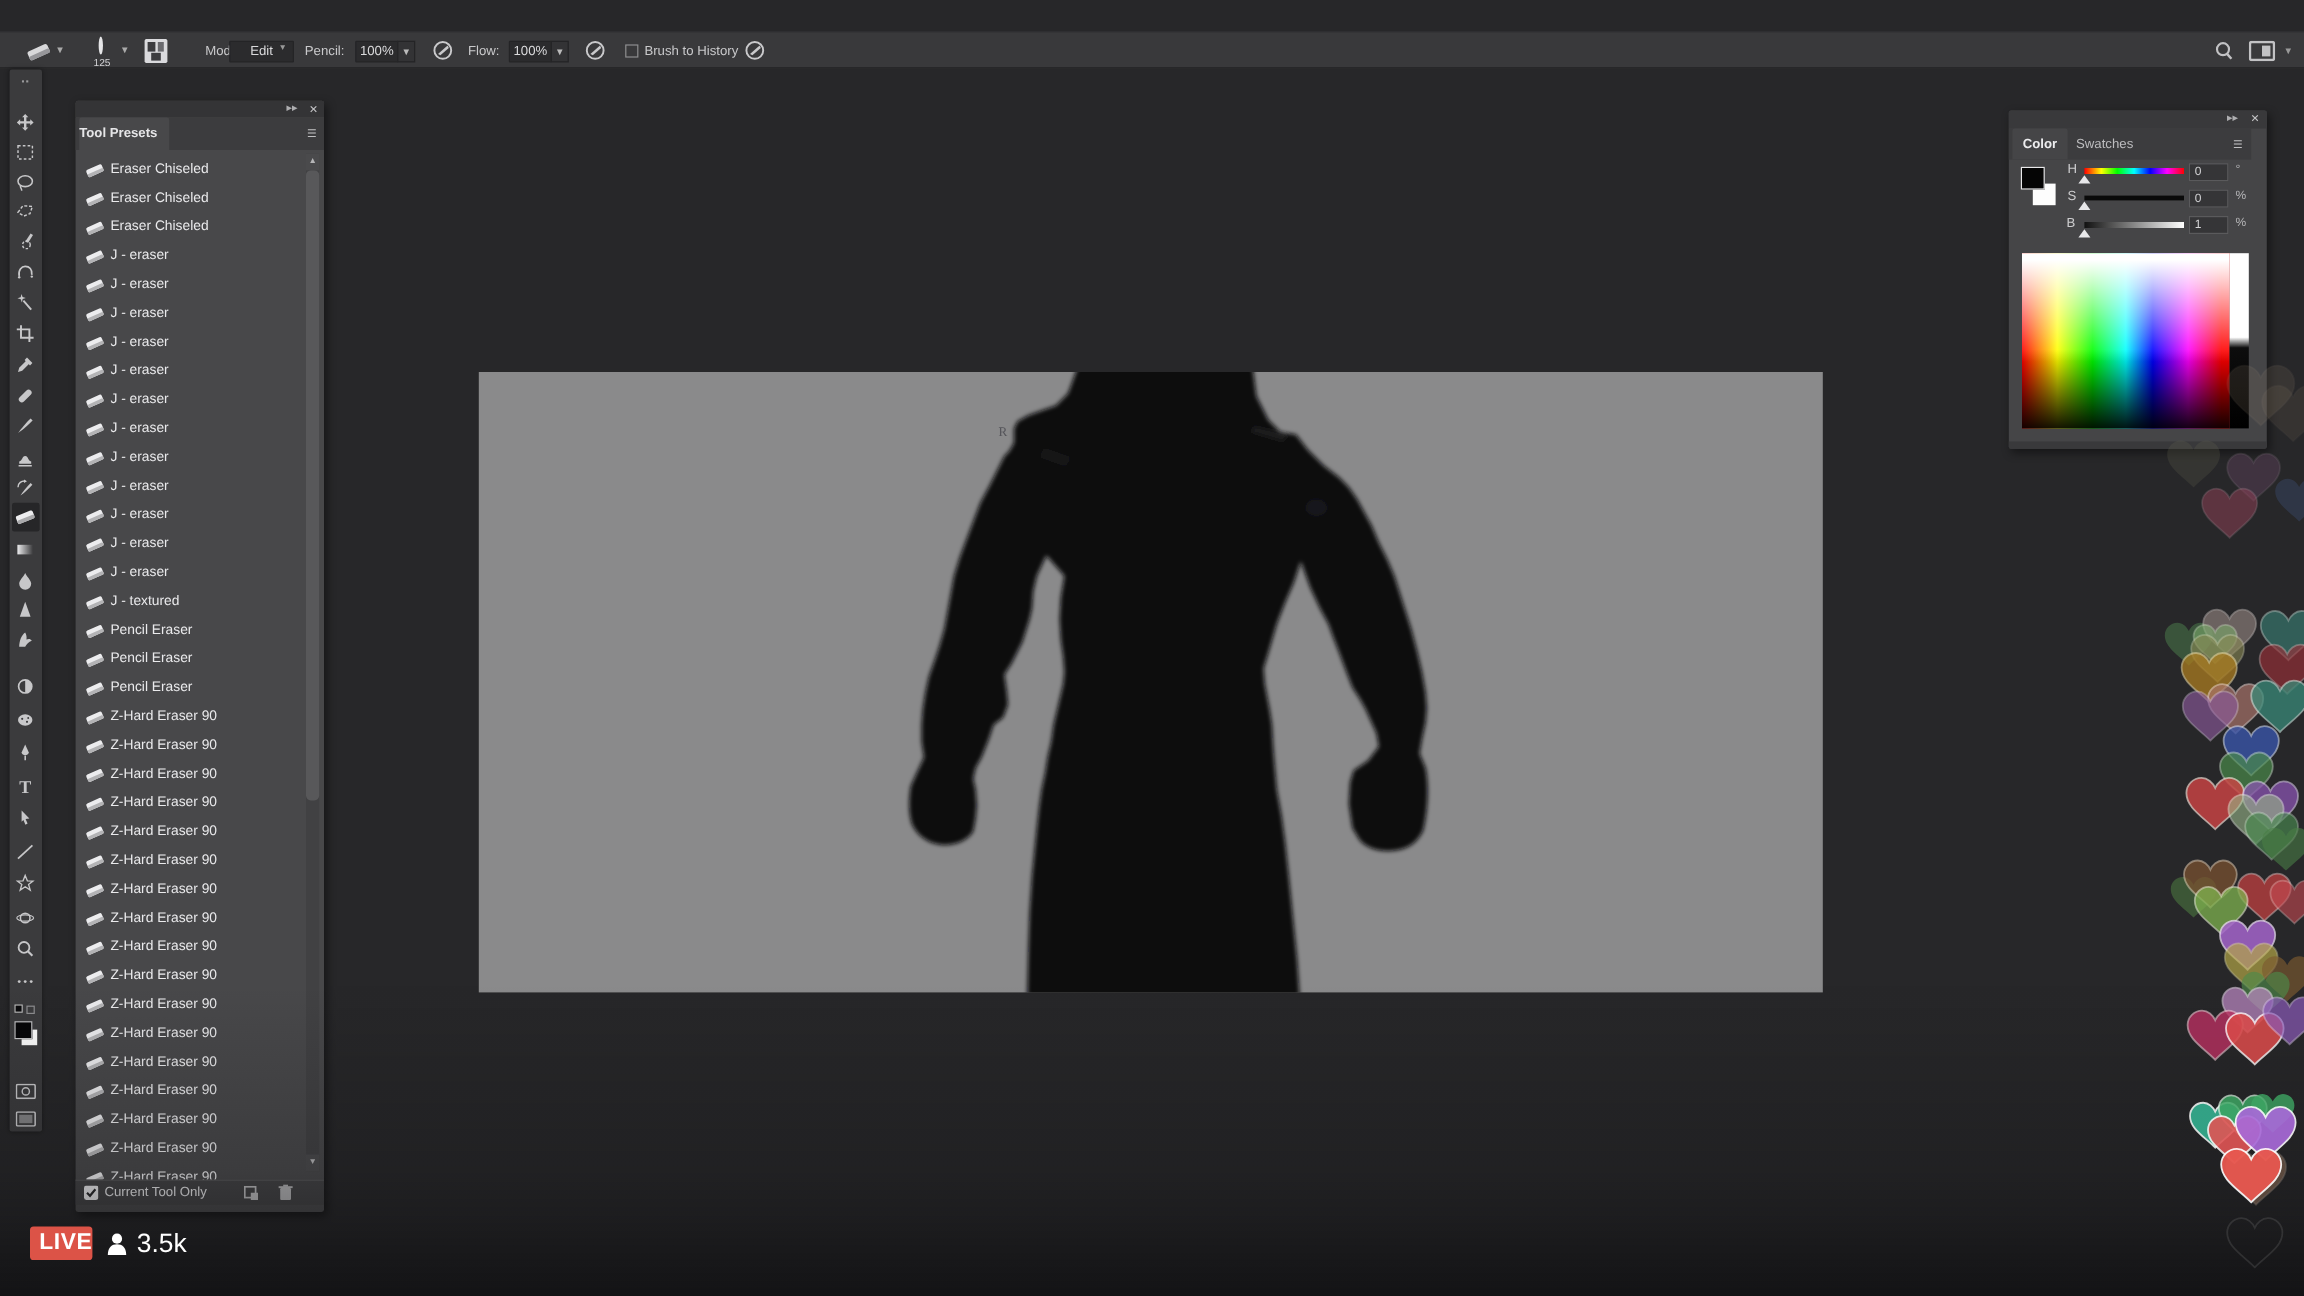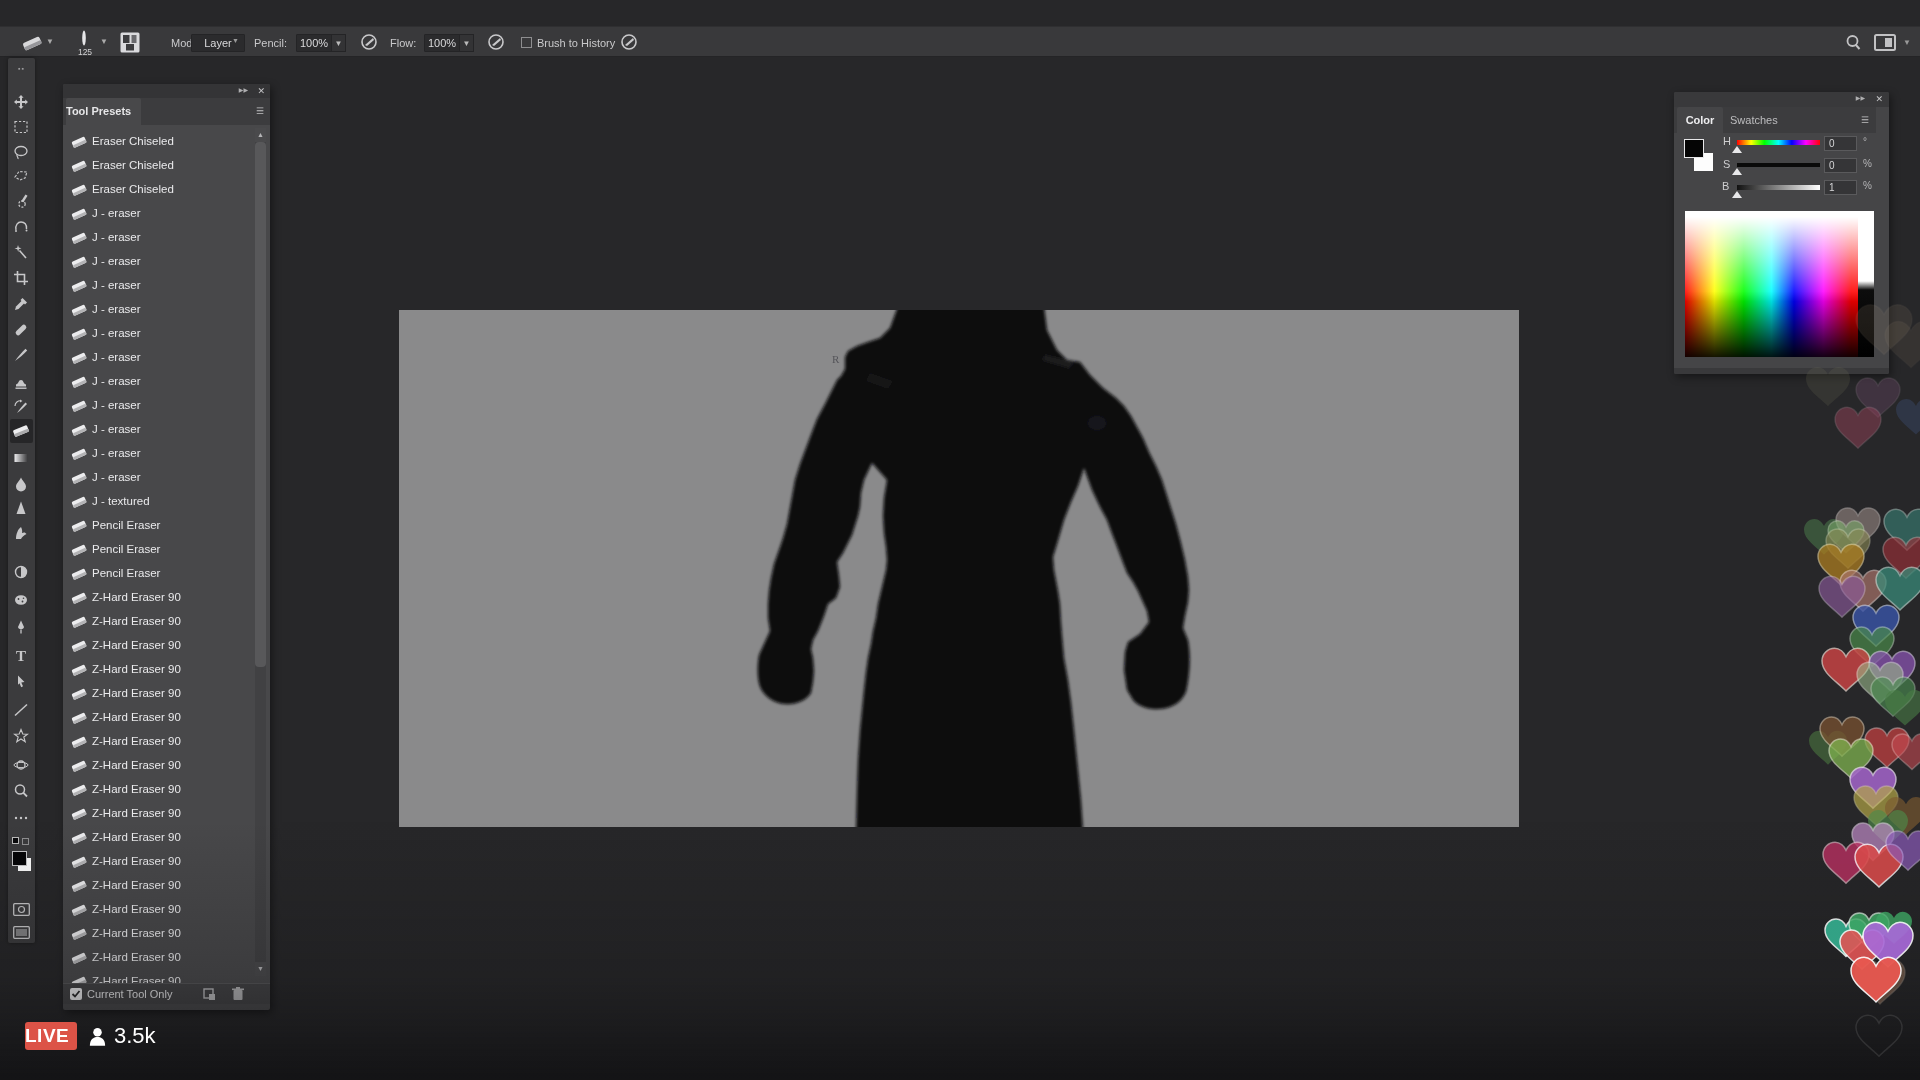--- a/index.html
+++ b/index.html
@@ -41,21 +41,21 @@
     background:#424244; border-top:1px solid #555557; }
   
   #canvas { left:399px; top:310px; width:1120px; height:517px; background:#8a8a8b; }
   
   #colorpanel { left:1674px; top:92px; width:215px; height:282px; background:#454547;
     border-radius:2px; box-shadow:2px 3px 8px rgba(0,0,0,.45); }
   
   #bottomfade { left:0; top:820px; width:1920px; height:260px; pointer-events:none;
     background:linear-gradient(180deg, rgba(10,10,12,0) 0%, rgba(10,10,12,.2) 60%, rgba(10,10,12,.34) 75%, rgba(8,8,10,.62) 100%); }
   #livebadge { left:25px; top:1022px; width:52px; height:28px; background:#dc5347;
-    border-radius:3px; color:#fff; font-weight:bold; font-size:19px; text-align:left;
+    border-radius:3px; color:#fff; font-weight:bold; font-size:19px; text-align:right;
     line-height:28px; letter-spacing:.5px; }
   #viewers { left:114px; top:1023px; color:#fff; font-weight:normal; font-size:22px; }
 </style>
 </head>
 <body>
 <div id="stage">
 
 
   <div class="abs" id="optbar">
     <svg class="abs" style="left:21px;top:6px" width="22" height="20" viewBox="0 0 22 20">
@@ -70,21 +70,21 @@
       <text x="9" y="26" font-size="8.5" fill="#d2d2d4" text-anchor="middle" font-family="Liberation Sans">125</text>
     </svg>
     <span class="olab" style="left:100px;font-size:8px;color:#aaa">▼</span>
     <svg class="abs" style="left:120px;top:5px" width="20" height="21" viewBox="0 0 20 21">
       <rect x="0.5" y="0.5" width="19" height="20" rx="1.5" fill="#dadadd"></rect>
       <rect x="3" y="3" width="6.5" height="8" fill="#3c3c3f"></rect>
       <rect x="11.5" y="3" width="5" height="8" fill="#6a6a6e"></rect>
       <rect x="6" y="12" width="8" height="6.5" fill="#3c3c3f"></rect>
     </svg>
     <span class="olab" style="left:171px">Mode:</span>
-    <div class="obox" style="left:191px;width:54px">Layer</div>
+    <div class="obox" style="left:191px;width:54px">Edit</div>
     <span class="olab" style="left:232px;top:10px;font-size:7px;color:#999">▼</span>
     <span class="olab" style="left:254px">Pencil:</span>
     <div class="obox" style="left:296px;width:36px">100%</div>
     <div class="ocaret" style="left:331px">▼</div>
     <svg class="abs" style="left:360px;top:6px" width="18" height="18" viewBox="0 0 18 18">
       <circle cx="9" cy="9" r="7" fill="none" stroke="#c9c9cb" stroke-width="1.6"></circle>
       <path d="M5 12 L13 5 L14 7 L7 13 Z" fill="#c9c9cb"></path>
     </svg>
     <span class="olab" style="left:390px">Flow:</span>
     <div class="obox" style="left:424px;width:36px">100%</div>

